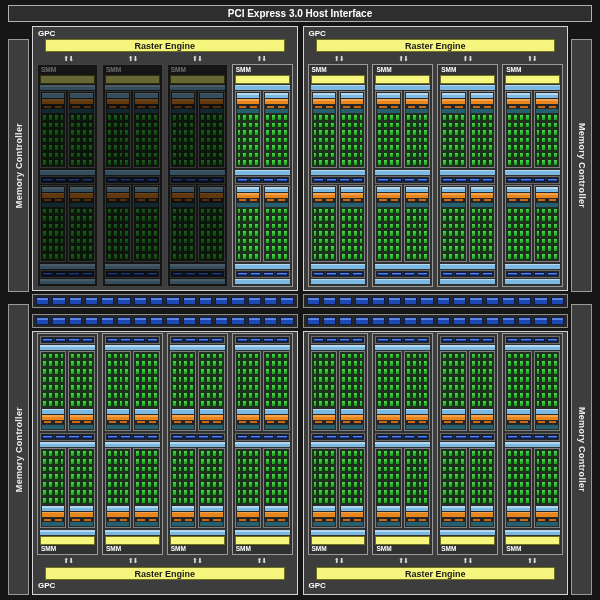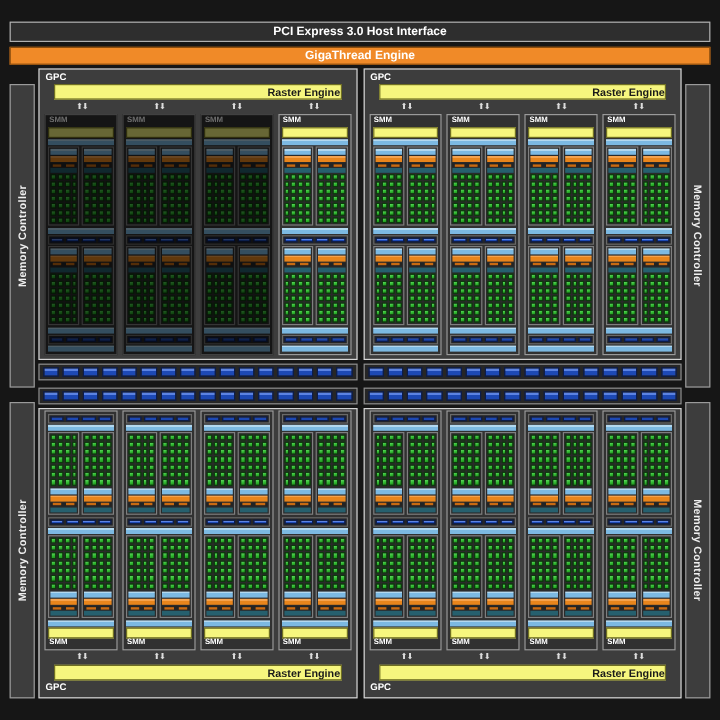--- a/index.html
+++ b/index.html
@@ -13,21 +13,21 @@
     --green:#2eb72e; --green-light:#64da64; --green-dark:#1c8f1c; --green-border:#0b3c0b;
     --seg-blue:#1d49b5; --seg-blue-light:#5c83e2; --seg-border:#0c1c4a;
     --l2-blue:#74b0d8; --l2-border:#93acbc;
     --giga-orange:#f08a28; --giga-border:#8a4d0e;
     --pci-bg:#2e2e2e; --pci-border:#b0b0b0;
     --track:#262626; --track-border:#6a6a6a;
     --arrow:#dcdcdc; --text:#ffffff;
   }
   *{box-sizing:border-box;margin:0;padding:0;}
   html,body{background:#000;}
-  .stage{width:600px;height:600px;background:var(--bg);padding:18px 8px;
+  .stage{width:600px;height:600px;background:var(--bg);padding:5px 8px;
     display:flex;flex-direction:column;font-family:"Liberation Sans",sans-serif;}
   .pci{height:17px;flex:none;background:var(--pci-bg);border:1px solid var(--pci-border);
     color:var(--text);font-size:10px;font-weight:bold;display:flex;align-items:center;justify-content:center;margin-bottom:4px;}
   .giga{height:15px;flex:none;background:var(--giga-orange);border:1px solid var(--giga-border);
     color:#fff;font-size:10px;font-weight:bold;display:flex;align-items:center;justify-content:center;margin-bottom:3px;}
   .main{flex:1;display:flex;gap:3px;min-height:0;}
   .side{width:21px;flex:none;display:flex;flex-direction:column;padding-top:13px;}
   .mc{border:1px solid var(--smm-border);background:var(--panel);display:flex;align-items:center;justify-content:center;overflow:hidden;}
   .mc.top{height:253px;margin-bottom:12px;}
   .mc.bot{flex:1;}
@@ -36,21 +36,21 @@
   .center{flex:1;display:flex;flex-direction:column;min-width:0;}
   .gpc-row{flex:1;display:flex;gap:5px;min-height:0;}
   .xbar{height:14px;flex:none;margin:3px 0;display:flex;gap:5px;}
   .xhalf{flex:1;background:var(--track);border:1px solid #8d8d8d;display:flex;gap:3px;padding:2px 3px;}
   .xseg{flex:1;background:linear-gradient(180deg,var(--seg-blue-light) 0 30%,var(--seg-blue) 30%);border:1px solid var(--seg-border);}
   .l2{height:38px;flex:none;background:var(--l2-blue);border:1px solid var(--l2-border);
     color:#fff;font-size:10px;font-weight:bold;display:flex;align-items:center;justify-content:center;}
   .gpc{flex:1;background:var(--panel);border:1px solid var(--panel-border);display:flex;flex-direction:column;padding:1px 3px 3px;min-width:0;}
   .gpc-label{height:11px;line-height:11px;flex:none;color:#fff;font-size:8px;font-weight:bold;padding-left:2px;}
   .raster{height:13px;flex:none;margin:0 9px 1px;background:var(--yellow);border:1px solid var(--yellow-border);
-    color:#1a1a1a;font-size:9px;font-weight:bold;display:flex;align-items:center;justify-content:flex-end;}
+    color:#1a1a1a;font-size:9px;font-weight:bold;display:flex;align-items:center;justify-content:center;}
   .gpc.bottom .raster{margin:1px 9px 0;}
   .arrows-row{height:11px;flex:none;display:flex;}
   .arrowpair{flex:1;text-align:center;color:var(--arrow);font-size:7px;line-height:11px;letter-spacing:-1px;}
   .smm-row{flex:1;display:flex;gap:4px;min-height:0;padding:0 1px;}
   .smm{flex:1;background:var(--smm-bg);border:1px solid var(--smm-border);display:flex;flex-direction:column;padding:1px 2px;min-width:0;}
   .smm.disabled{filter:brightness(.42);}
   .smm-label{height:8px;line-height:8px;flex:none;font-size:6.5px;font-weight:bold;color:#fff;padding-left:1px;}
   .bar{flex:none;margin:1px 0 0;}
   .bar:last-child{margin-bottom:1px;}
   .bar.yellow{height:9px;background:var(--yellow);border:1px solid var(--yellow-border);}
@@ -67,23 +67,20 @@
   .segrow{height:8px;flex:none;margin:1px 0 0;background:var(--track);border:1px solid var(--track-border);display:flex;gap:2px;padding:1px;}
   .seg{flex:1;background:linear-gradient(180deg,var(--seg-blue-light) 0 32%,var(--seg-blue) 32%);border:1px solid var(--seg-border);}
 </style>
 </head>
 <body>
 
 <div class="stage">
   <div class="pci">
     <span>PCI Express 3.0 Host Interface</span>
   </div>
-  <div class="giga">
-    <span>GigaThread Engine</span>
-  </div>
 
   <div class="main">
     <div class="side left">
       <div class="mc top">
         <span>Memory Controller</span>
       </div>
       <div class="mc bot">
         <span>Memory Controller</span>
       </div>
     </div>

